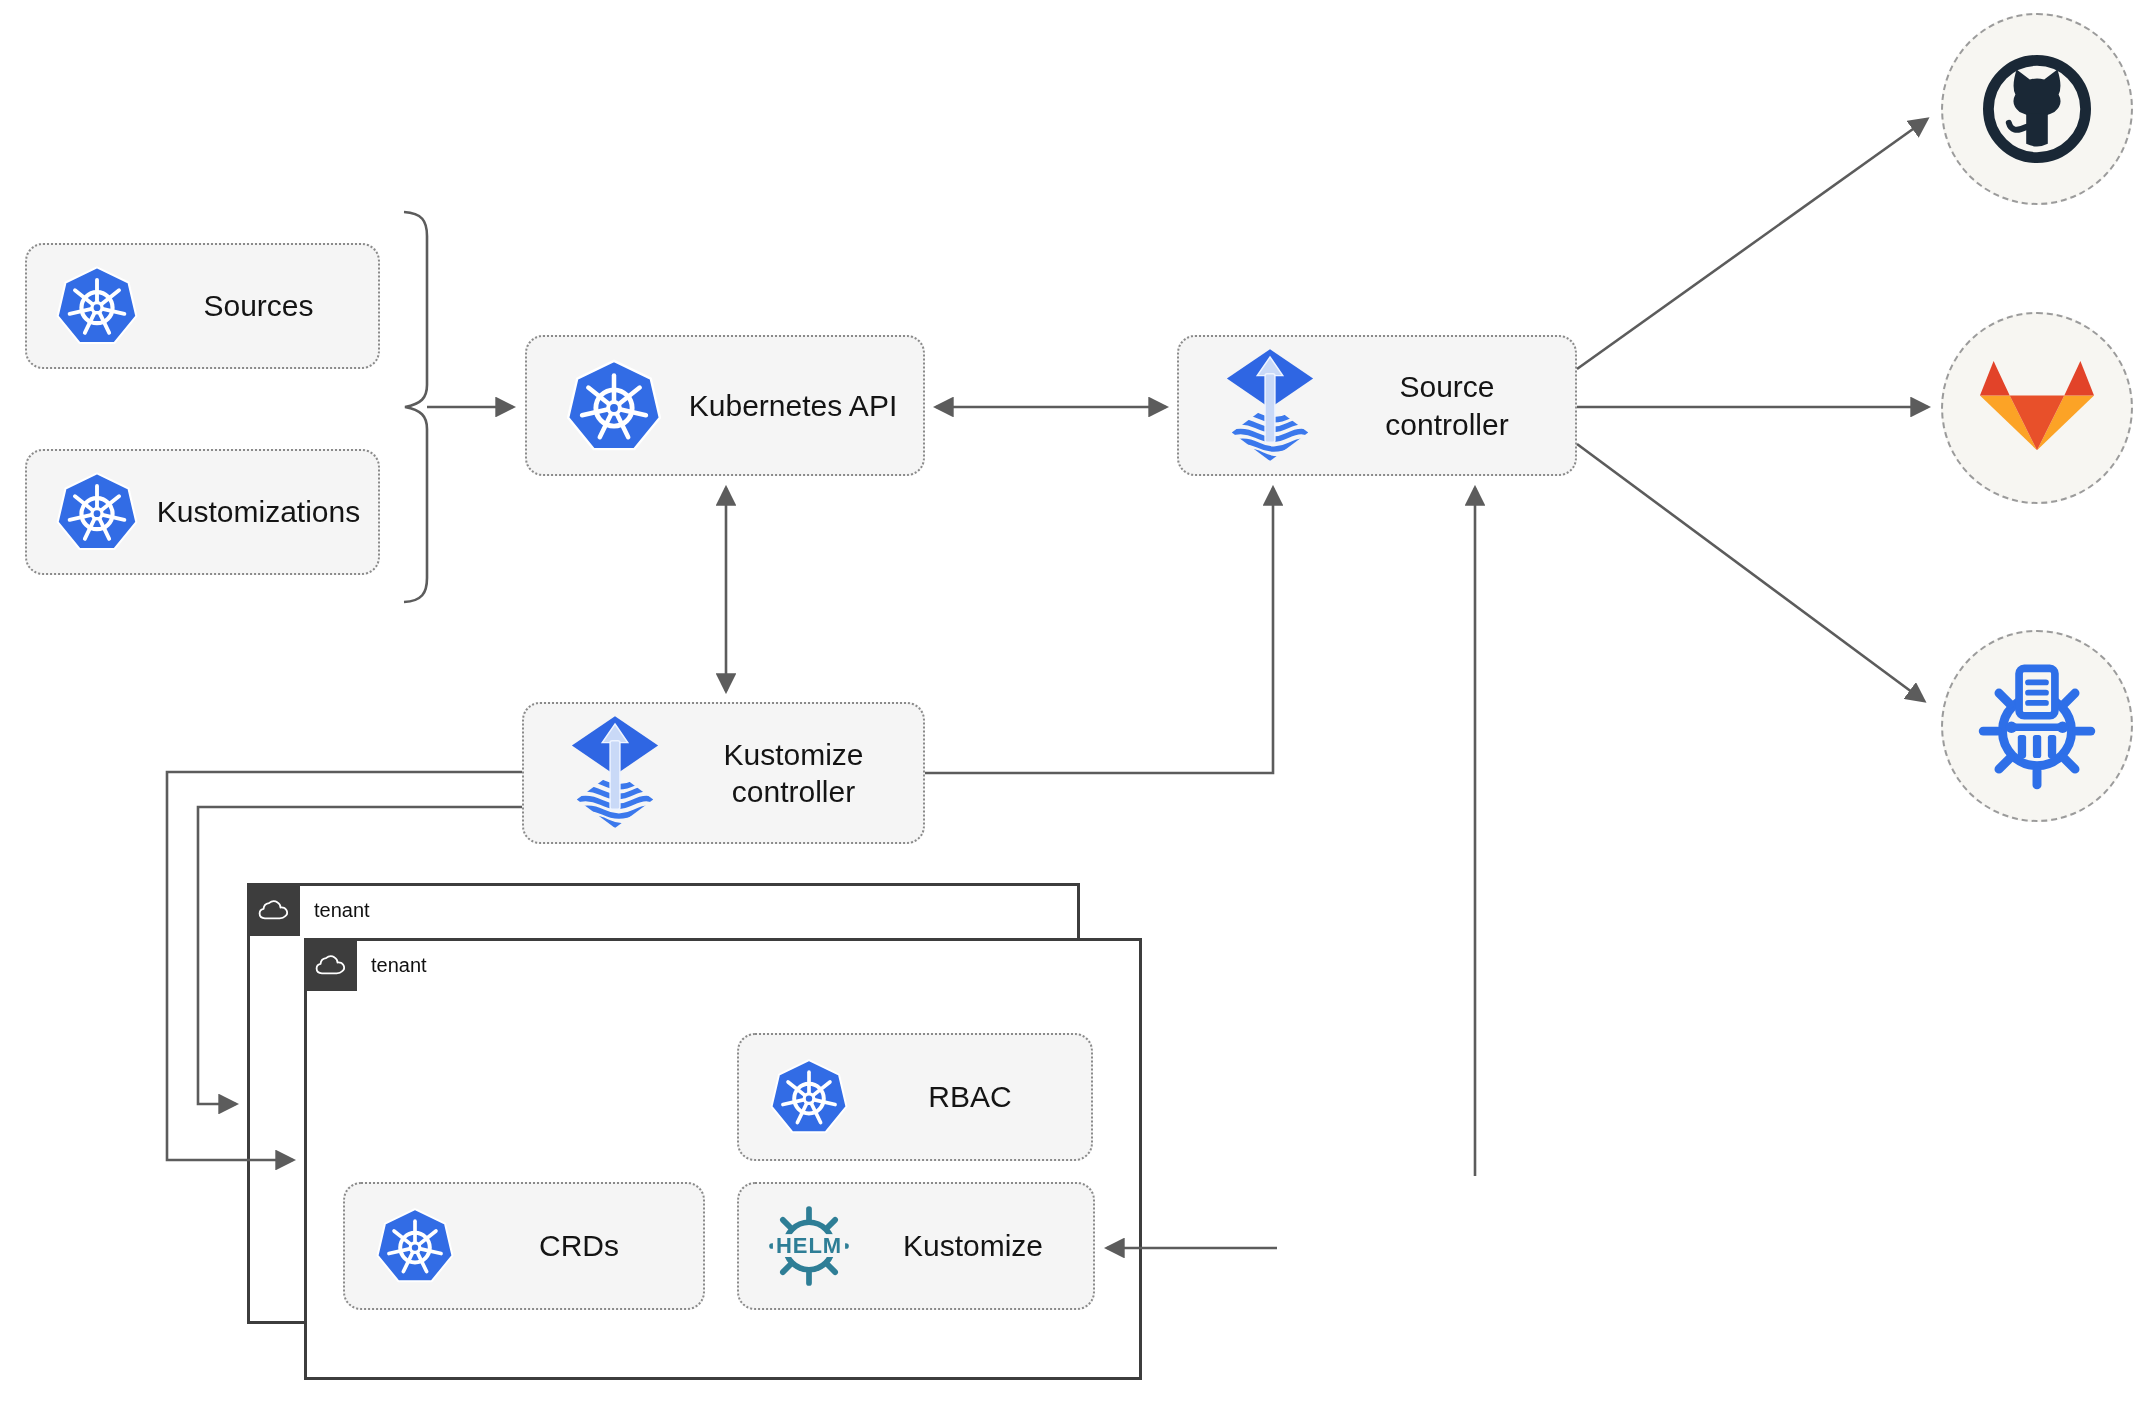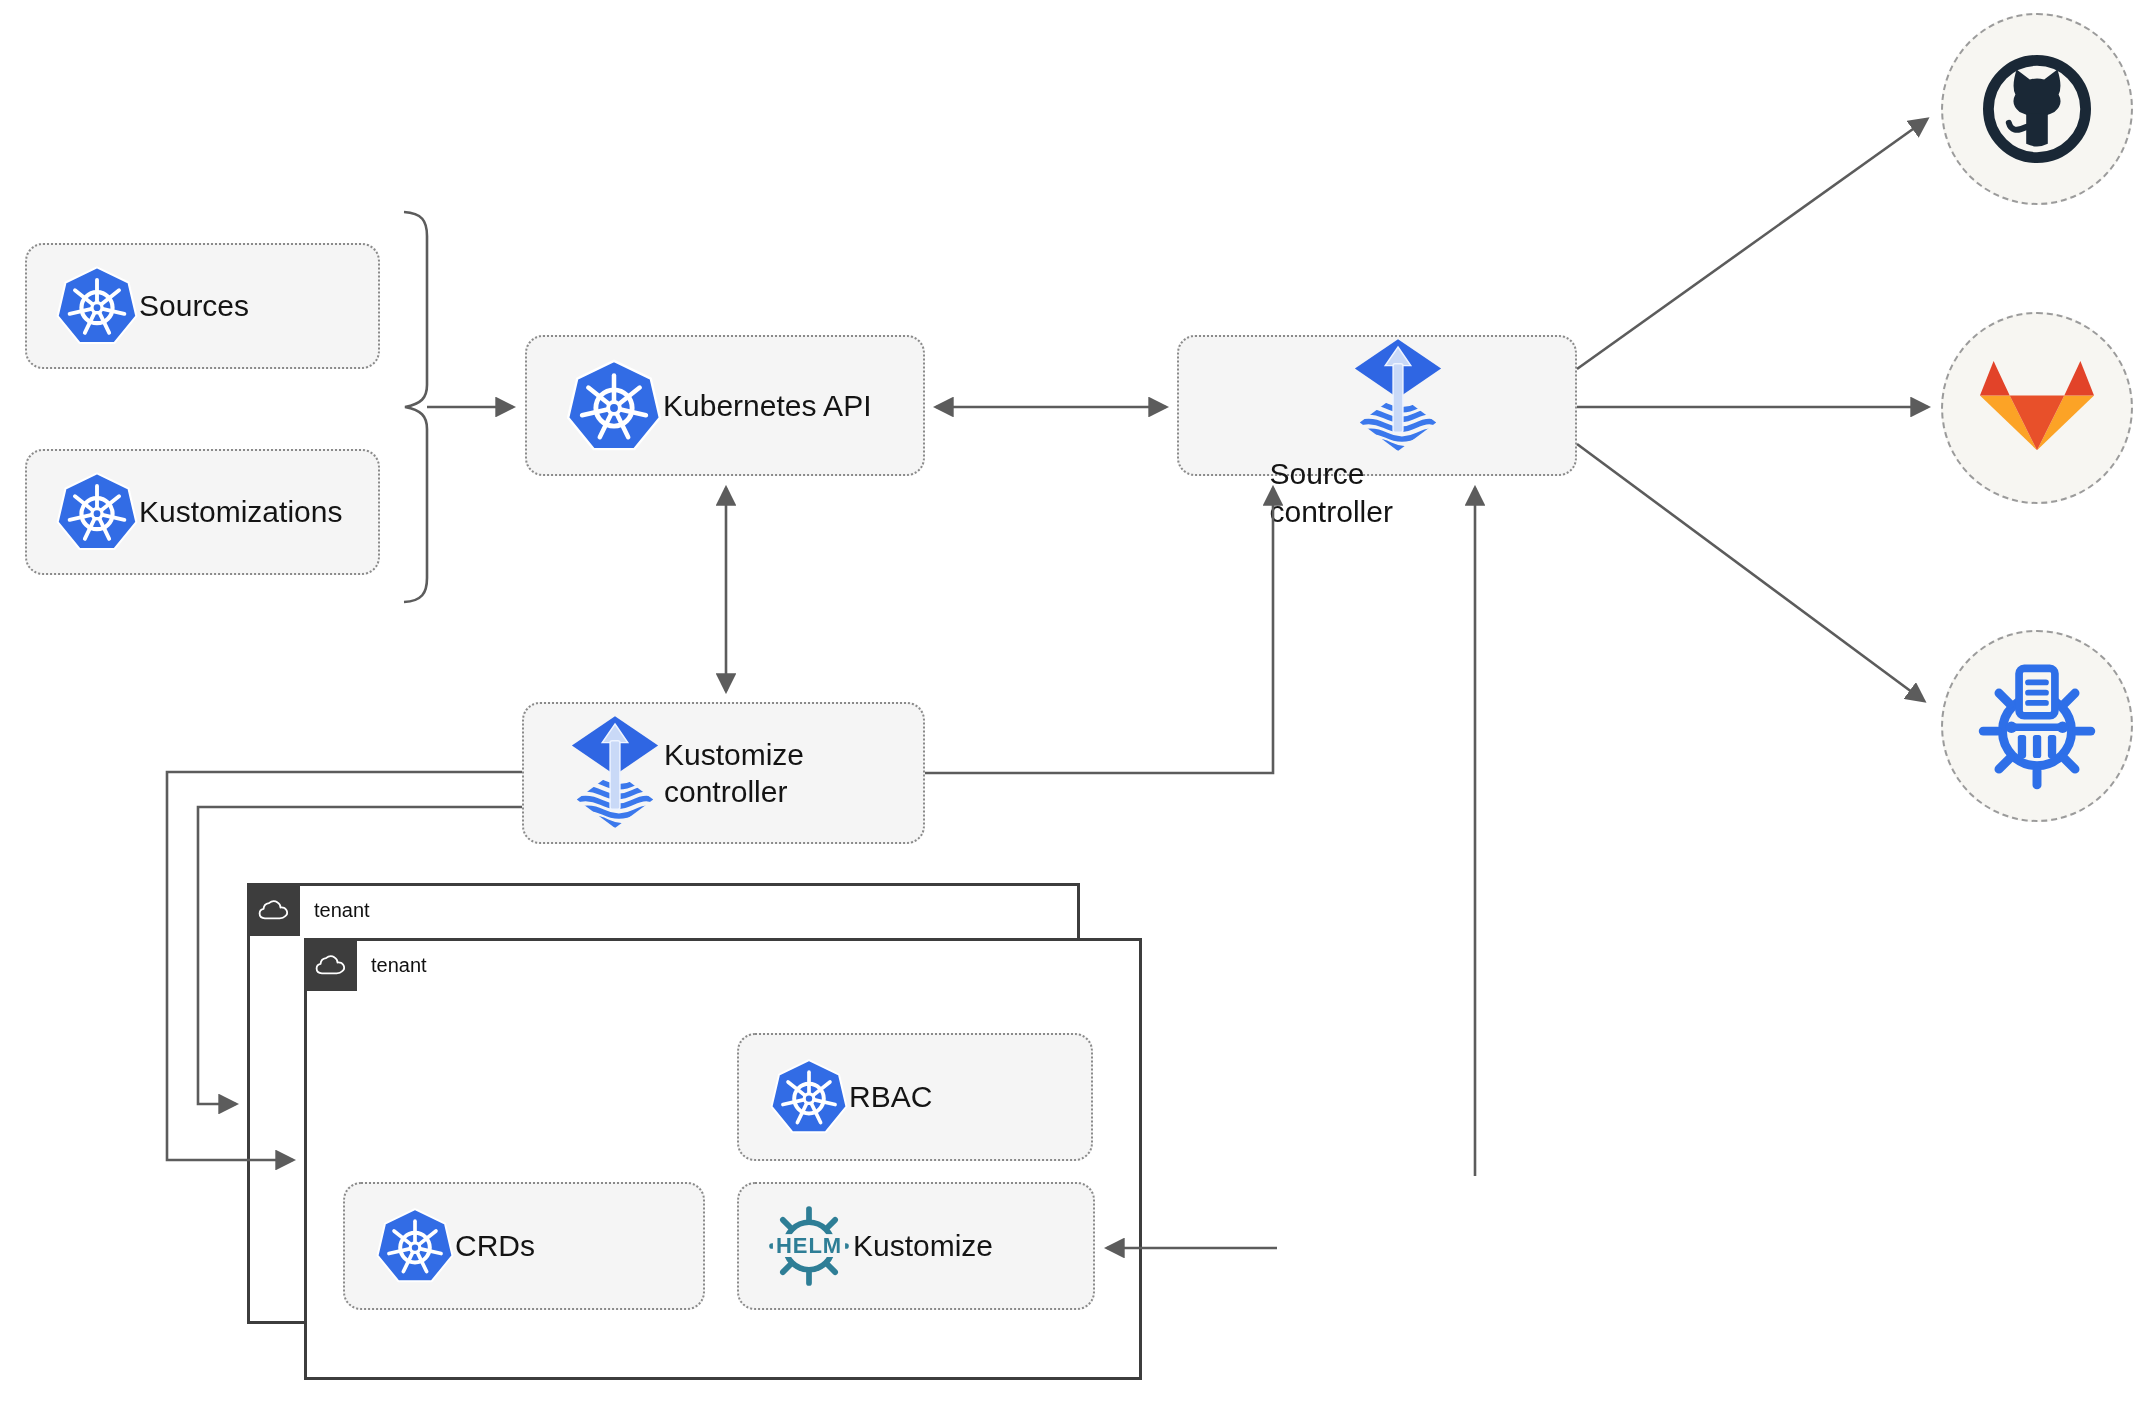--- a/index.html
+++ b/index.html
@@ -2,21 +2,21 @@
 <html><head>
 <meta charset="utf-8">
 <style>
   html,body{margin:0;padding:0;background:#ffffff;}
   .canvas{position:relative;width:2144px;height:1407px;background:#ffffff;
           font-family:"Liberation Sans",sans-serif;overflow:hidden;}
 
   
   .node{position:absolute;background:#f5f5f5;border:2.5px dotted #8a8a8a;border-radius:18px;
         display:flex;align-items:center;box-sizing:border-box;z-index:3;}
-  .node .label{flex:1;text-align:left;font-size:30px;color:#141414;line-height:1.25;}
+  .node .label{flex:1;text-align:center;font-size:30px;color:#141414;line-height:1.25;}
   .node .label.wrap span{display:inline-block;max-width:215px;}
   .icon{flex:0 0 auto;}
 
   
   .tenant{position:absolute;background:#ffffff;border:3px solid #3d3d3d;box-sizing:border-box;}
   .tenant .tab{position:absolute;left:-3px;top:-3px;width:53px;height:53px;background:#3d3d3d;
                display:flex;align-items:center;justify-content:center;}
   .tenant .tlabel{position:absolute;left:64px;top:13px;font-size:20px;color:#101010;}
 
   
@@ -165,21 +165,21 @@
     <div class="label">Kubernetes API</div>
   </div>
 
   <div class="node" style="left:25px;top:449px;width:355px;height:126px;">
     <svg class="icon" width="84" height="84" style="margin-left:28px;">
         <use href="#ic-k8s"></use>
       </svg>
     <div class="label">Kustomizations</div>
   </div>
 
-  <div class="node" style="left:1177px;top:335px;width:400px;height:141px;flex-direction:column;">
+  <div class="node" style="left:1177px;top:335px;width:400px;height:141px;">
     <svg class="icon" width="98" height="118" style="margin-left:42px;">
         <use href="#ic-flux"></use>
       </svg>
     <div class="label wrap">
       <span>Source controller</span>
     </div>
   </div>
 
   <div class="node" style="left:522px;top:702px;width:403px;height:142px;">
     <svg class="icon" width="98" height="118" style="margin-left:42px;">

